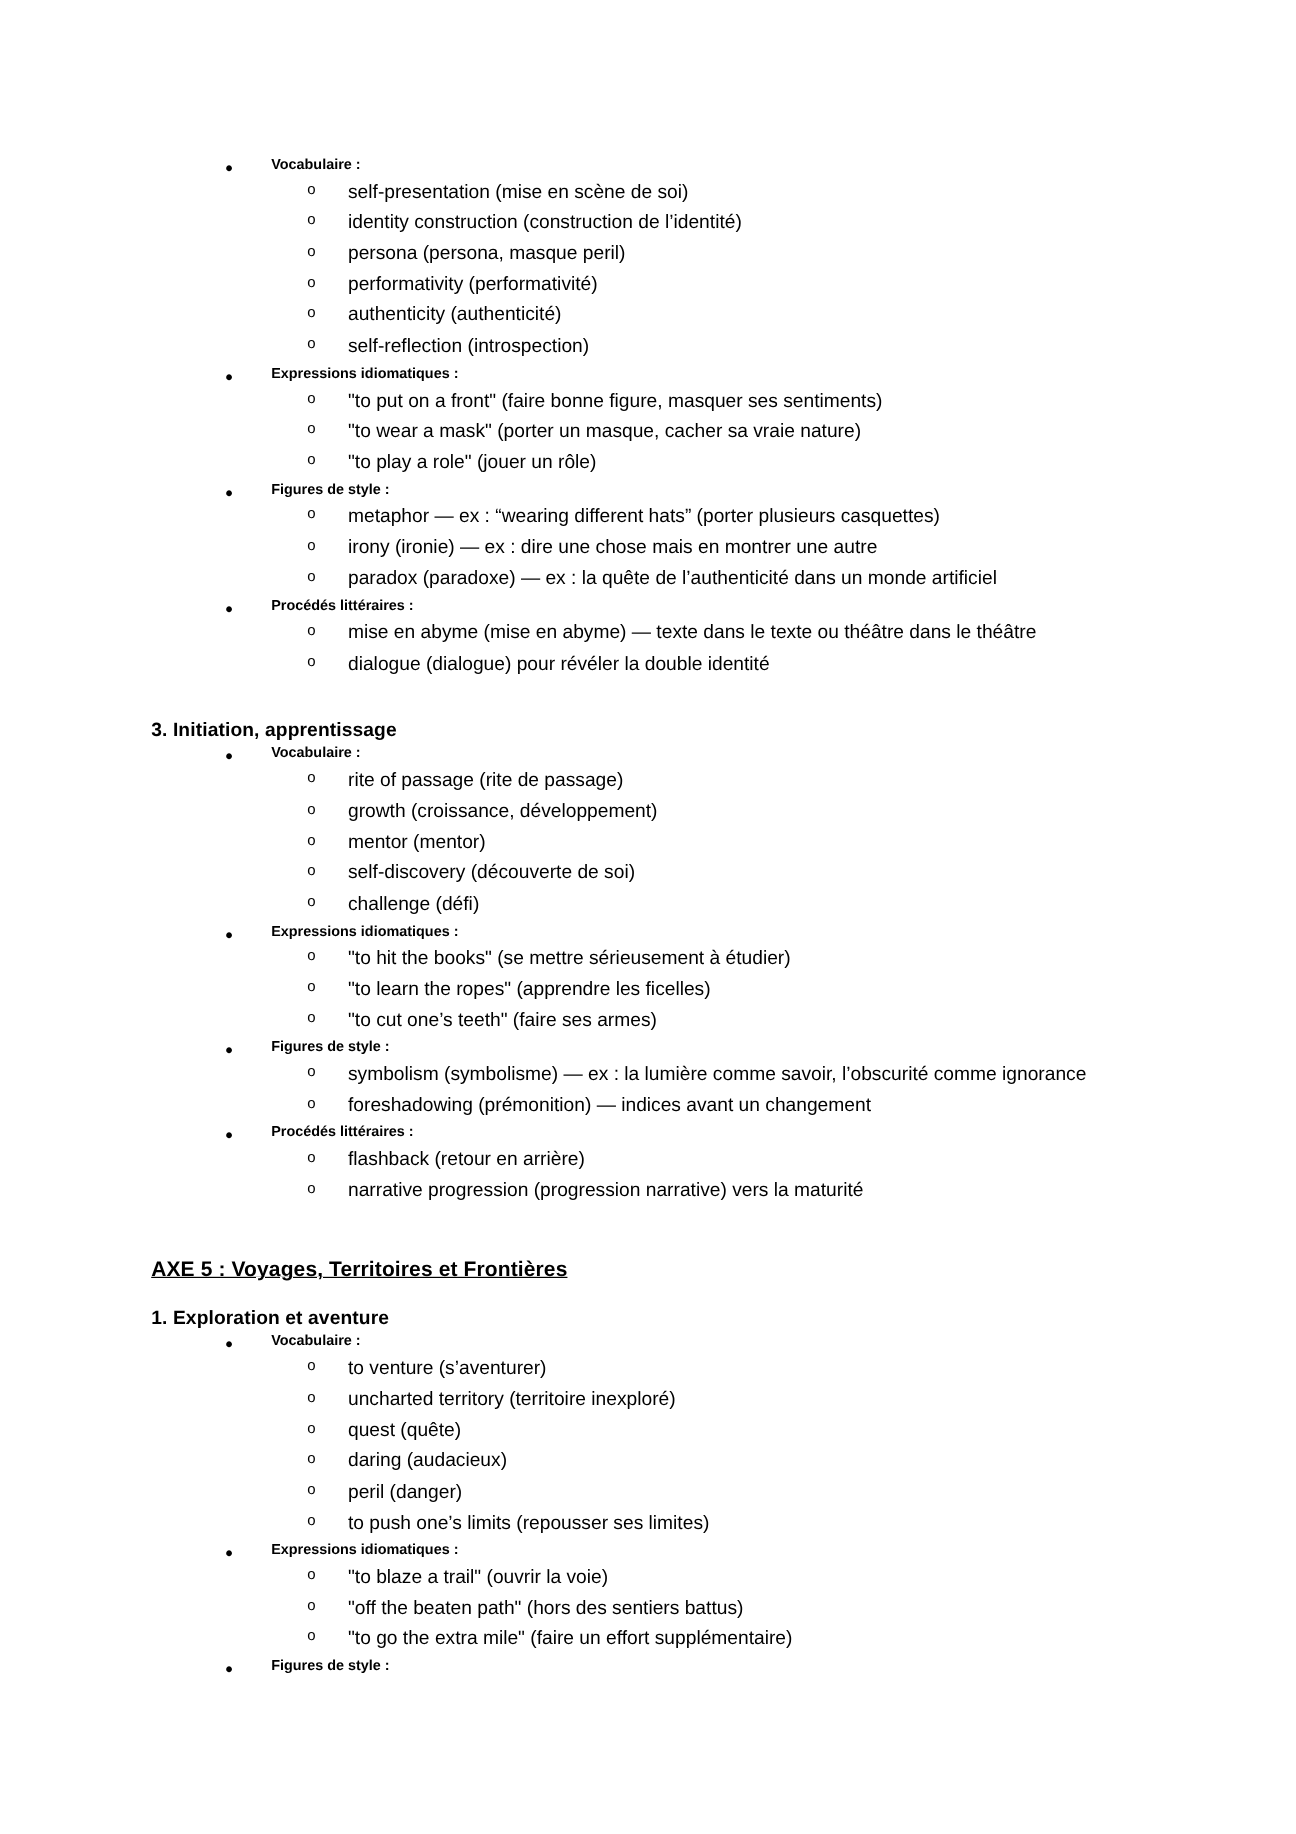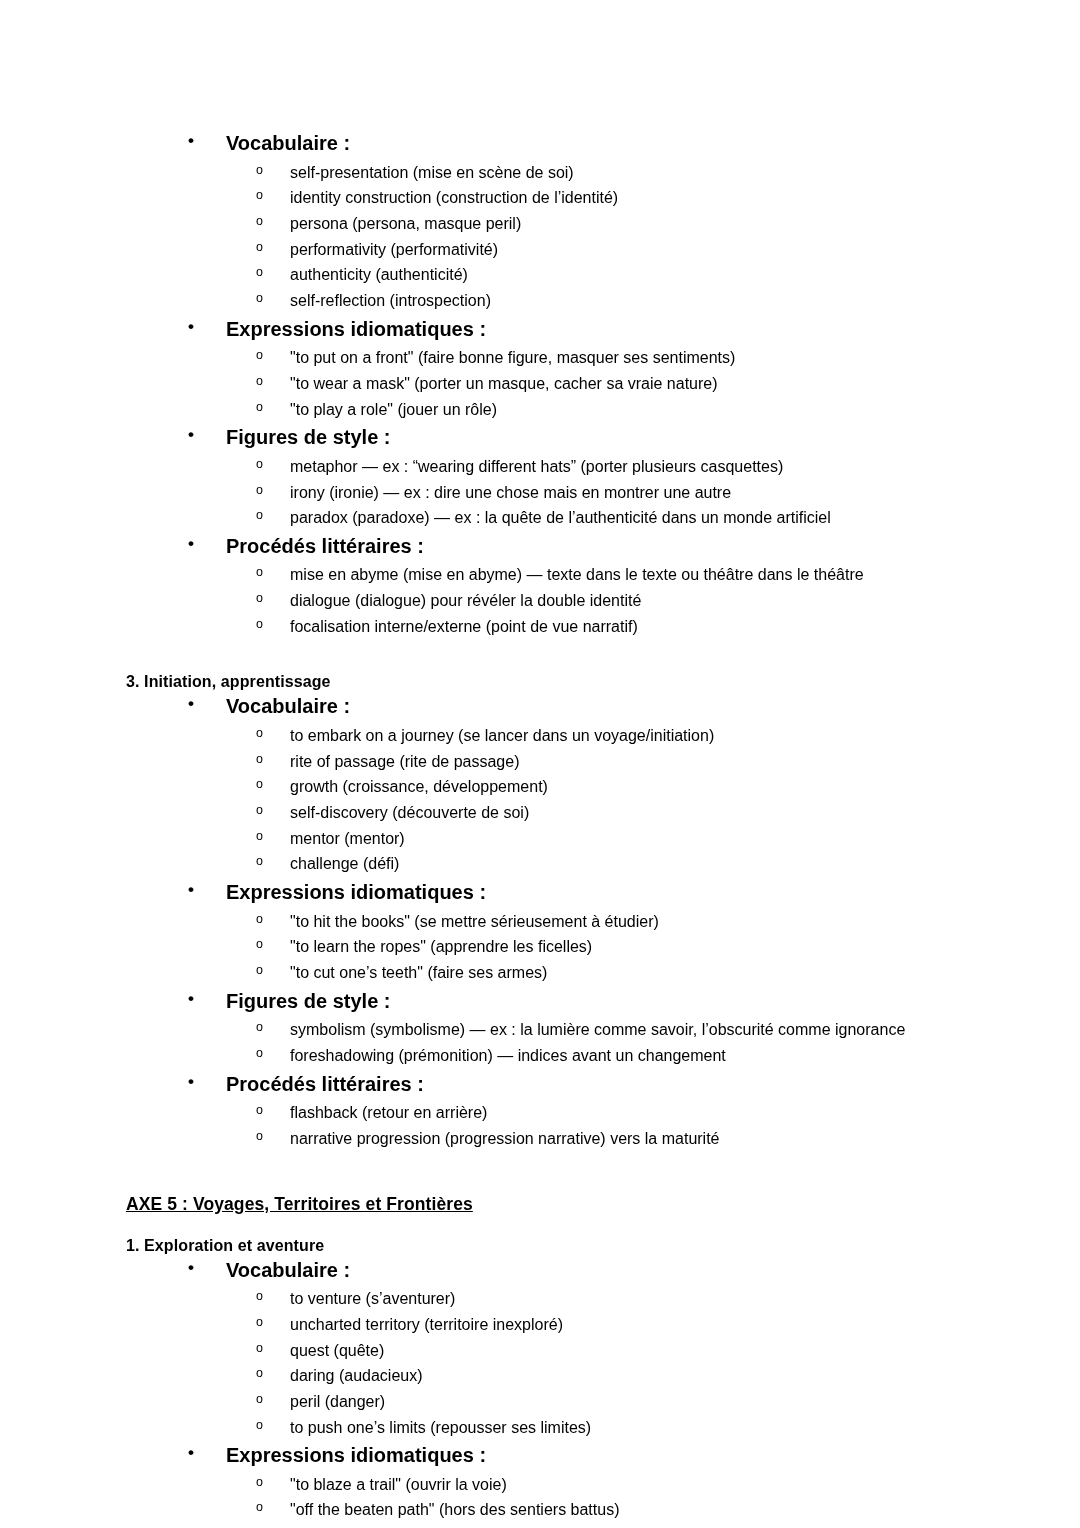--- a/index.html
+++ b/index.html
@@ -37,21 +37,21 @@
     font-weight: bold;
     margin: 0;
     padding: 0;
     letter-spacing: 0.1px;
   }
 
   
   .l1 {
     position: relative;
     font-family: "Liberation Sans", sans-serif;
-    font-size: 20px;
+    font-size: 12px;
     font-weight: bold;
     margin: 0 0 0 36px;
     padding: 1px 0 1px 64px;
     line-height: 1.48;
   }
   .l1::before {
     content: "\2022";
     position: absolute;
     left: 26px;
     top: 0px;
@@ -97,29 +97,27 @@
       <div class="l2">"to put on a front" (faire bonne figure, masquer ses sentiments)</div>
       <div class="l2">"to wear a mask" (porter un masque, cacher sa vraie nature)</div>
       <div class="l2">"to play a role" (jouer un rôle)</div>
       <div class="l1">Figures de style :</div>
       <div class="l2">metaphor — ex : “wearing different hats” (porter plusieurs casquettes)</div>
       <div class="l2">irony (ironie) — ex : dire une chose mais en montrer une autre</div>
       <div class="l2">paradox (paradoxe) — ex : la quête de l’authenticité dans un monde artificiel</div>
       <div class="l1">Procédés littéraires :</div>
       <div class="l2">mise en abyme (mise en abyme) — texte dans le texte ou théâtre dans le théâtre</div>
       <div class="l2">dialogue (dialogue) pour révéler la double identité</div>
-      <div class="l2">focalisation interne/externe (point de vue narratif)</div>
       <div class="gap-lg"></div>
       <div class="section-heading">3. Initiation, apprentissage</div>
       <div class="l1">Vocabulaire :</div>
-      <div class="l2">to embark on a journey (se lancer dans un voyage/initiation)</div>
       <div class="l2">rite of passage (rite de passage)</div>
       <div class="l2">growth (croissance, développement)</div>
+      <div class="l2">mentor (mentor)</div>
       <div class="l2">self-discovery (découverte de soi)</div>
-      <div class="l2">mentor (mentor)</div>
       <div class="l2">challenge (défi)</div>
       <div class="l1">Expressions idiomatiques :</div>
       <div class="l2">"to hit the books" (se mettre sérieusement à étudier)</div>
       <div class="l2">"to learn the ropes" (apprendre les ficelles)</div>
       <div class="l2">"to cut one’s teeth" (faire ses armes)</div>
       <div class="l1">Figures de style :</div>
       <div class="l2">symbolism (symbolisme) — ex : la lumière comme savoir, l’obscurité comme ignorance</div>
       <div class="l2">foreshadowing (prémonition) — indices avant un changement</div>
       <div class="l1">Procédés littéraires :</div>
       <div class="l2">flashback (retour en arrière)</div>

